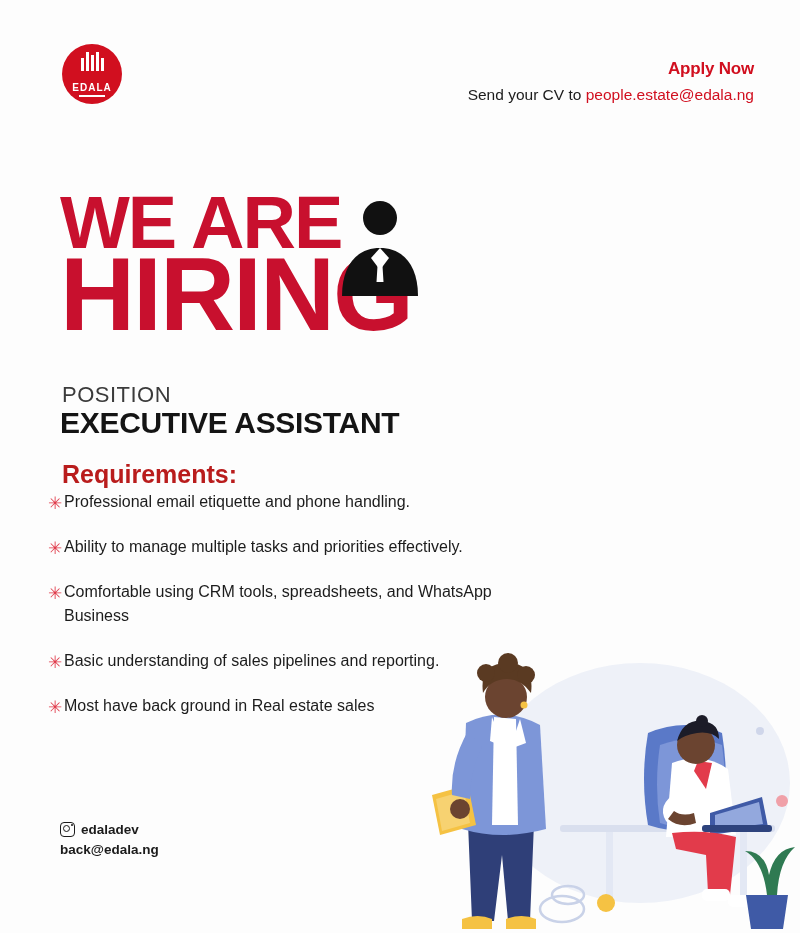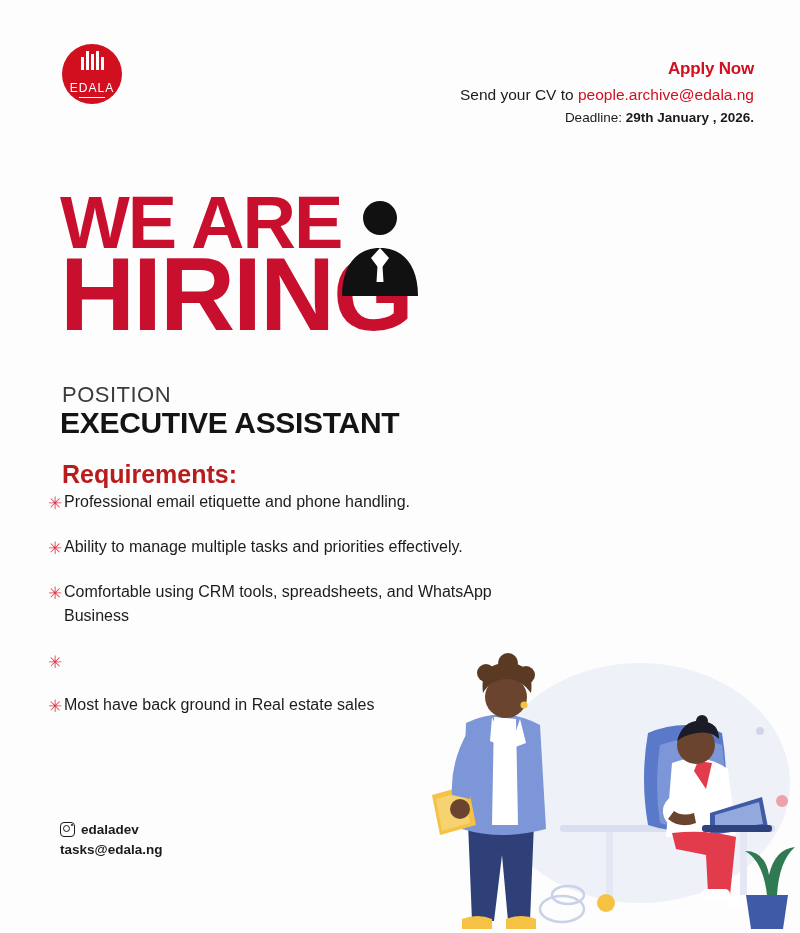--- a/index.html
+++ b/index.html
@@ -45,23 +45,23 @@
     background: #ffffff;
   }
   .logo-bars i:nth-child(1) { height: 13px; }
   .logo-bars i:nth-child(2) { height: 19px; }
   .logo-bars i:nth-child(3) { height: 16px; }
   .logo-bars i:nth-child(4) { height: 19px; }
   .logo-bars i:nth-child(5) { height: 13px; }
   .logo-text {
     margin-top: 11px;
     color: #fff;
-    font-size: 12px;
+    font-size: 10px;
     letter-spacing: 1px;
-    font-weight: normal;
+    font-weight: bold;
   }
   .logo-rule {
     width: 26px;
     height: 1.5px;
     background: #fff;
     margin-top: 2px;
   }
 
   
   .apply-block {
@@ -239,24 +239,21 @@
         <i></i>
         <i></i>
     </div>
     <div class="logo-text">EDALA</div>
     <div class="logo-rule"></div>
   </div>
 
   <div class="apply-block">
     <div class="apply-now">Apply Now</div>
     <div class="cv-line">
-      <span>Send your CV to </span><span class="email">people.archive@edala.ng</span>
-    </div>
-    <div class="deadline-line">
-      <span>Deadline: </span><b>29th January , 2026.</b>
+      <span>Send your CV to </span><span class="email">people.estate@edala.ng</span>
     </div>
   </div>
 
   <div class="headline">
     <div class="line1">WE ARE</div>
     <div class="line2">HIRING</div>
   </div>
 
   <svg class="figure-icon" viewBox="0 0 100 100">
     <circle cx="50" cy="22" r="17" fill="#111111"></circle>
@@ -277,33 +274,34 @@
     <div class="req-item">
       <span class="req-star">✳</span>
       <span class="req-text">Ability to manage multiple tasks and priorities effectively.</span>
     </div>
     <div class="req-item">
       <span class="req-star">✳</span>
       <span class="req-text">Comfortable using CRM tools, spreadsheets, and WhatsApp Business</span>
     </div>
     <div class="req-item">
       <span class="req-star">✳</span>
+      <span class="req-text">Basic understanding of sales pipelines and reporting.</span>
     </div>
     <div class="req-item">
       <span class="req-star">✳</span>
       <span class="req-text">Most have back ground in Real estate sales</span>
     </div>
   </div>
 
   <div class="footer">
     <div class="handle-row">
       <span class="ig-icon"></span>
       <span>edaladev</span>
     </div>
-    <div class="footer-email">tasks@edala.ng</div>
+    <div class="footer-email">back@edala.ng</div>
   </div>
 
   <svg class="illustration" viewBox="0 0 390 320">
 
     <ellipse cx="230" cy="170" rx="150" ry="120" fill="#eef1f8"></ellipse>
 
     <circle cx="372" cy="188" r="6" fill="#f0a0a8"></circle>
     <circle cx="116" cy="250" r="5" fill="#f0a0a8"></circle>
     <circle cx="350" cy="118" r="4" fill="#cfd6ea"></circle>
 

